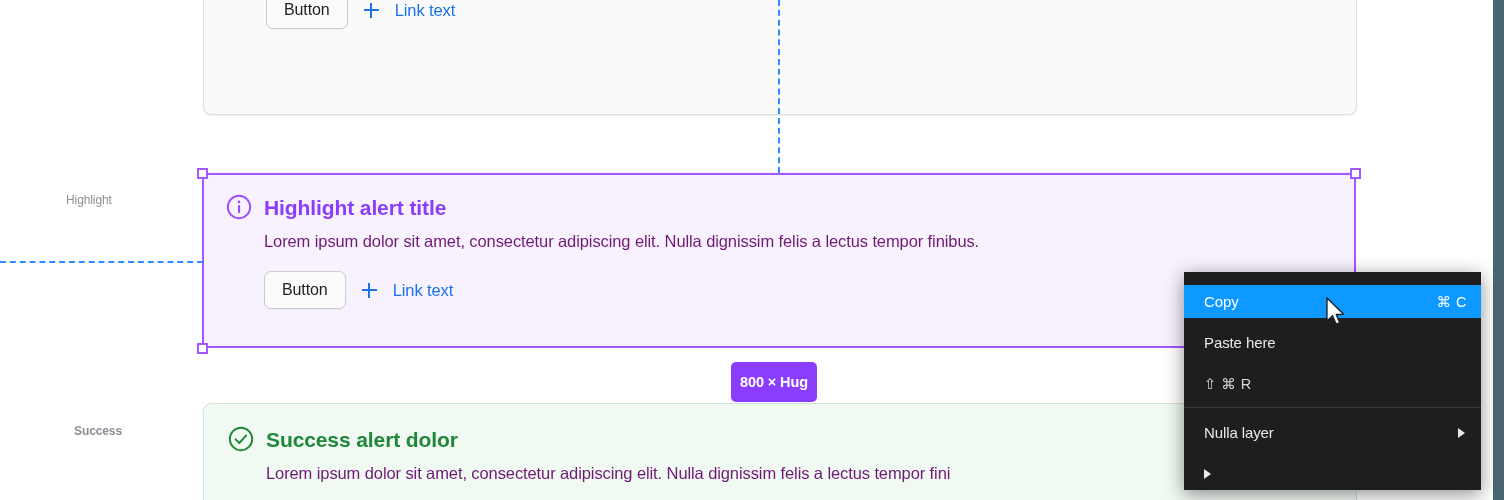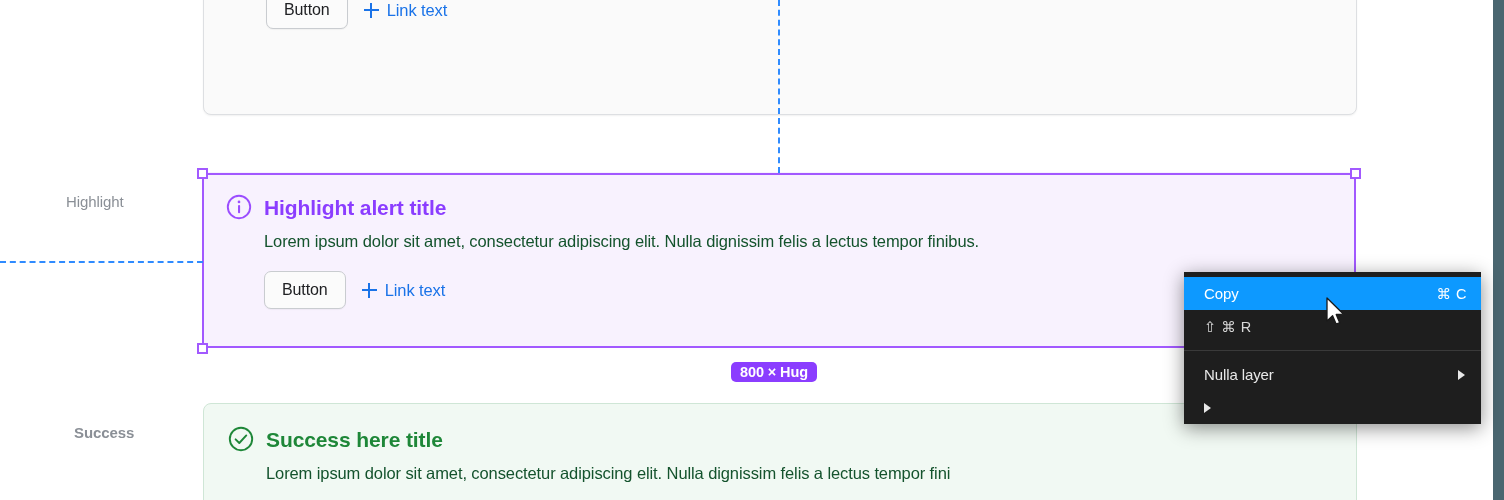--- a/index.html
+++ b/index.html
@@ -10,30 +10,30 @@
   }
   .canvas{position:absolute;inset:0;}
 
   
   .edge-strip{position:absolute;right:0;top:0;width:11px;height:500px;background:#4a6670;}
 
   
   .alert{position:absolute;box-sizing:border-box;border-radius:8px;}
   .alert .icon{position:absolute;left:24px;top:22px;width:26px;height:26px;}
   .alert .title{position:absolute;left:62px;top:24px;font-size:21px;font-weight:bold;letter-spacing:-0.1px;white-space:nowrap;}
-  .alert .body{position:absolute;left:62px;top:57px;font-size:16.5px;color:#14532d;white-space:nowrap;letter-spacing:-0.1px;text-align:right;}
+  .alert .body{position:absolute;left:62px;top:57px;font-size:16.5px;color:#701a75;white-space:nowrap;letter-spacing:-0.1px;text-align:right;}
   .alert .actions{position:absolute;left:62px;top:96px;display:flex;align-items:center;gap:16px;}
 
   .btn{
     box-sizing:border-box;height:38px;padding:0 17px;border:1px solid #c9ccd0;border-radius:7px;
     background:#fbfbfb;color:#202124;font-size:16px;font-family:inherit;
     display:flex;align-items:center;justify-content:center;letter-spacing:-0.1px;
     box-shadow:0 1px 1px rgba(0,0,0,.04);cursor:pointer;
   }
-  .linkwrap{display:flex;align-items:center;gap:8px;cursor:pointer;}
+  .linkwrap{display:flex;align-items:center;gap:16px;cursor:pointer;}
   .plus{position:relative;width:15px;height:15px;flex:0 0 auto;}
   .plus:before,.plus:after{content:"";position:absolute;background:#1a73e8;}
   .plus:before{left:0;top:6px;width:15px;height:2.6px;}
   .plus:after{top:0;left:6px;height:15px;width:2.6px;}
   .link-text{color:#1a73e8;font-size:16.5px;letter-spacing:-0.1px;}
 
   
   #alert-neutral{
     left:203px;top:-66px;width:1154px;height:181px;
     background:#fafafa;border:1px solid #dddfe2;
@@ -52,58 +52,58 @@
 
   
   #alert-success{
     left:203px;top:403px;width:1154px;height:181px;
     background:#f1f9f3;border:1px solid #cfe6d6;
   }
   #alert-success .title{color:#1e8738;}
   #alert-success .body{top:60px;}
 
   
-  .row-label{position:absolute;font-size:15px;color:#8a8f96;letter-spacing:-0.1px;}
+  .row-label{position:absolute;font-size:12px;color:#8a8f96;letter-spacing:-0.1px;}
   #label-highlight{left:66px;top:193px;}
   #label-success{left:74px;top:424px;font-weight:bold;}
 
   
   .sel-frame{position:absolute;left:202px;top:173px;width:1154px;height:175px;
     border:2px solid #a259ff;box-sizing:border-box;pointer-events:none;}
   .handle{position:absolute;width:11px;height:11px;background:#ffffff;
     border:2px solid #a259ff;box-sizing:border-box;}
   .h-tl{left:197px;top:168px;}
   .h-tr{left:1350px;top:168px;}
   .h-bl{left:197px;top:343px;}
   .h-br{left:1350px;top:343px;}
 
   
   .size-badge{
-    position:absolute;left:731px;top:362px;height:20px;padding:0 9px;
+    position:absolute;left:731px;top:362px;height:40px;padding:0 9px;
     background:#8b3dff;color:#ffffff;border-radius:5px;
     font-size:14.5px;font-weight:bold;letter-spacing:-0.1px;
     display:flex;align-items:center;justify-content:center;white-space:nowrap;
   }
 
   
   .guide-v{position:absolute;left:778px;top:0;width:0;height:173px;
     border-left:2px dashed #2f8bff;}
   .guide-h{position:absolute;left:0;top:261px;width:203px;height:0;
     border-top:2px dashed #2f8bff;}
 
   
   .ctx-menu{
     position:absolute;left:1184px;top:272px;width:297px;
     background:#1e1e1e;color:#e8e8e8;padding:5px 0 0 0;box-sizing:border-box;
     box-shadow:0 4px 18px rgba(0,0,0,.45);
     font-size:15px;letter-spacing:-0.1px;
   }
   .ctx-item{
     position:relative;height:33px;display:flex;align-items:center;
-    padding:0 14px 0 20px;cursor:default;box-sizing:border-box;
+    padding:0 14px 0 20px;cursor:default;box-sizing:border-box;margin-top:8px;
   }
   .ctx-item.sel{background:#0d99ff;color:#ffffff;}
   .ctx-label{flex:1 1 auto;white-space:nowrap;}
   .ctx-shortcut{flex:0 0 auto;color:#d8d8d8;font-size:14.5px;white-space:nowrap;letter-spacing:0.5px;}
   .ctx-item.sel .ctx-shortcut{color:#ffffff;}
   .ctx-arrow{flex:0 0 auto;width:0;height:0;border-left:7px solid #e8e8e8;
     border-top:5px solid transparent;border-bottom:5px solid transparent;margin-right:2px;}
   .ctx-sep{height:1px;background:#3a3a3a;margin:7px 0;}
 
   
@@ -144,21 +144,21 @@
     </div>
   </div>
 
   <div class="alert" id="alert-success">
     <span class="icon">
       <svg width="26" height="26" viewBox="0 0 26 26">
         <circle cx="13" cy="13" r="11.2" fill="none" stroke="#1e8738" stroke-width="1.9"></circle>
         <path d="M7.6 13.3 L11.3 17 L18.3 9.4" fill="none" stroke="#1e8738" stroke-width="1.9" stroke-linecap="round" stroke-linejoin="round"></path>
       </svg>
     </span>
-    <div class="title">Success here title</div>
+    <div class="title">Success alert dolor</div>
     <div class="body">Lorem ipsum dolor sit amet, consectetur adipiscing elit. Nulla dignissim felis a lectus tempor fini</div>
   </div>
 
   <div class="row-label" id="label-highlight">Highlight</div>
   <div class="row-label" id="label-success">Success</div>
 
   <div class="sel-frame"></div>
   <div class="handle h-tl"></div>
   <div class="handle h-tr"></div>
   <div class="handle h-bl"></div>
@@ -171,20 +171,24 @@
 
   <div class="edge-strip"></div>
 
   <div class="ctx-menu">
 
     <div class="ctx-item sel">
       <span class="ctx-label">Copy</span>
       <span class="ctx-shortcut">⌘ C</span>
     </div>
 
+    <div class="ctx-item">
+      <span class="ctx-label">Paste here</span>
+      <span class="ctx-shortcut"></span>
+    </div>
 
     <div class="ctx-item">
       <span class="ctx-shortcut">⇧ ⌘ R</span>
     </div>
 
 
     <div class="ctx-sep"></div>
 
     <div class="ctx-item">
       <span class="ctx-label">Nulla layer</span>

